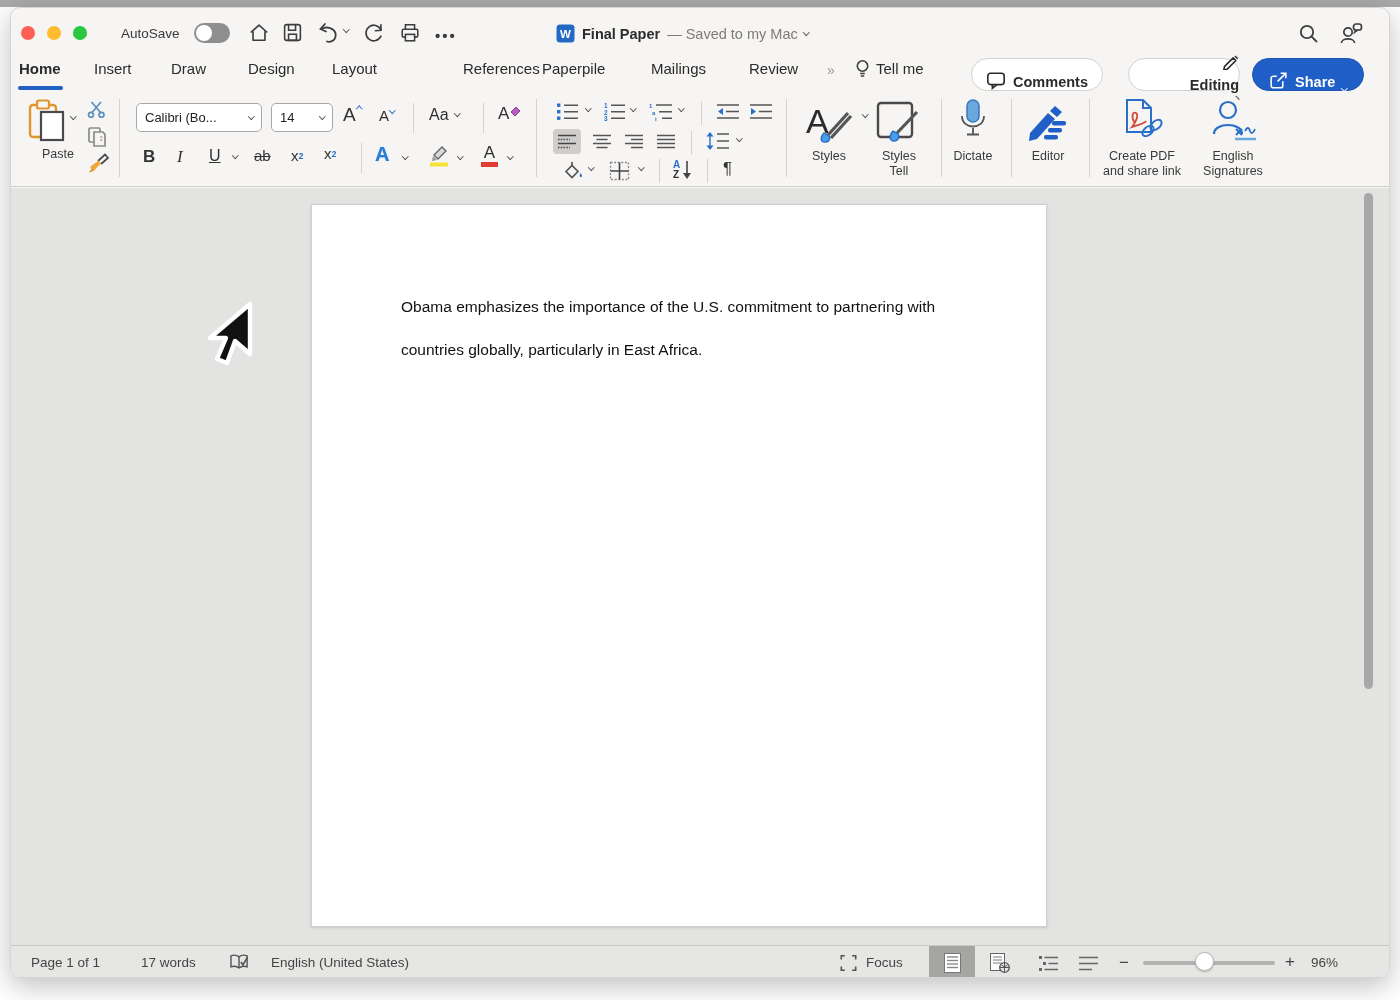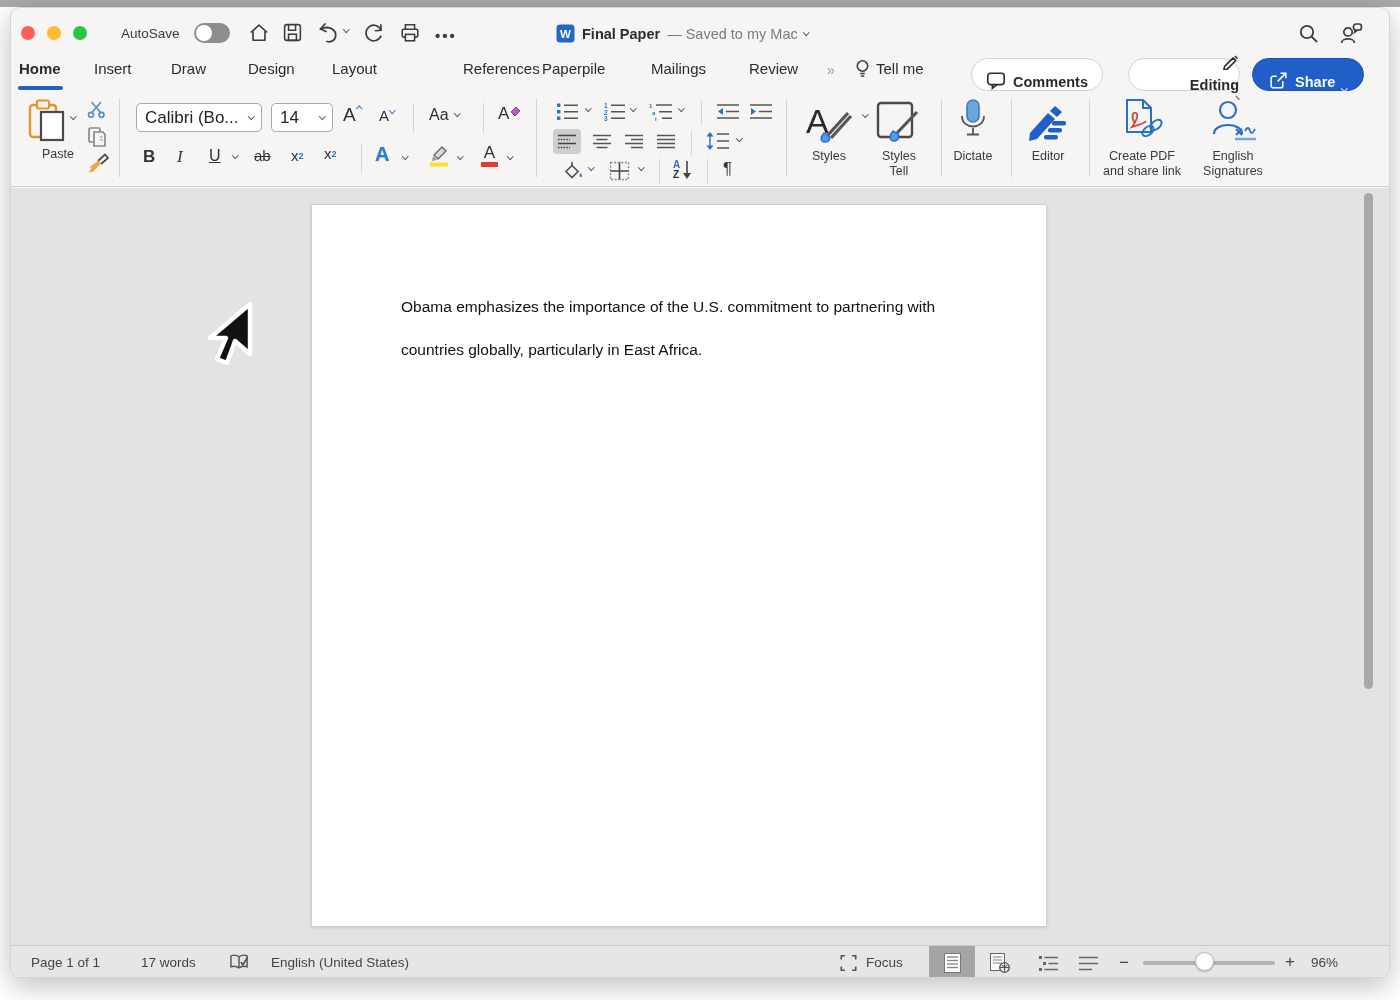--- a/index.html
+++ b/index.html
@@ -26,21 +26,21 @@
   .tab-underline { position:absolute; top:78px; height:4px; border-radius:2px; background:#2160c4; }
   .overflow-ch { position:absolute; top:54px; color:#9a9a98; font-size:14px; letter-spacing:-2px; }
   .pill-btn { position:absolute; top:50px; height:33px; border-radius:16.5px; background:#fff; border:1px solid #d2d1cf;
               display:flex; align-items:flex-end; justify-content:center; gap:7px; font-size:14.5px; font-weight:bold; color:#2b2b2b; }
   .pill-btn.blue { background:#1f5fc7; border-color:#1b54b2; color:#fff; }
 
   
   .ribbon { position:absolute; left:0; top:83px; width:1380px; height:96px; border-bottom:1px solid #d0cfcd; }
   .vsep { position:absolute; width:1px; background:#d4d3d1; top:8px; height:78px; }
   .combo { position:absolute; background:#fff; border:1px solid #a9a8a6; border-radius:5px; display:flex;
-           align-items:center; justify-content:space-between; padding:0 8px; font-size:17px; color:#222; }
+           align-items:center; justify-content:space-between; padding:0 8px; font-size:13px; color:#222; }
   .cv { display:inline-block; width:6px; height:6px; border-right:1.5px solid #555; border-bottom:1.5px solid #555; transform:rotate(45deg); margin-top:-3px; }
   .cv.sm { width:4.5px; height:4.5px; }
   .cv.b { border-color:#2970c8; }
   .cv.up { transform:rotate(-135deg); margin-top:3px; }
   .rbtn { position:absolute; display:flex; align-items:center; justify-content:center; color:#2f2f2f; }
   .fmt { font-size:16px; color:#333; }
   .biglabel { position:absolute; font-size:12.5px; color:#3a3a3a; text-align:center; white-space:nowrap; }
   .selbox { position:absolute; background:#cfcecd; border-radius:4px; }
   sub,sup { font-size:9px; color:#2970c8; font-weight:bold; }
 

